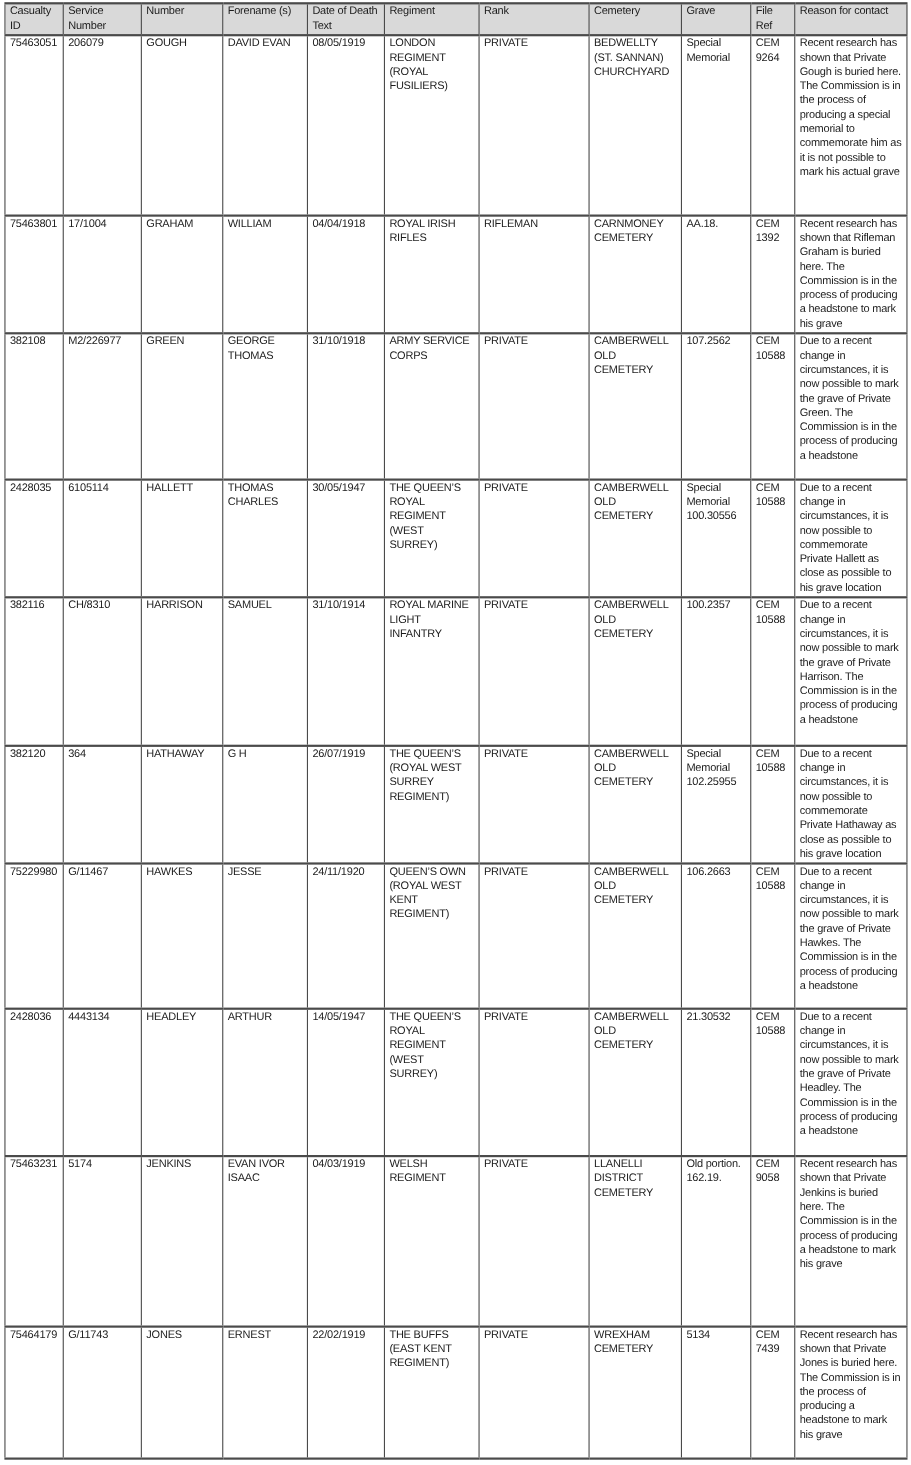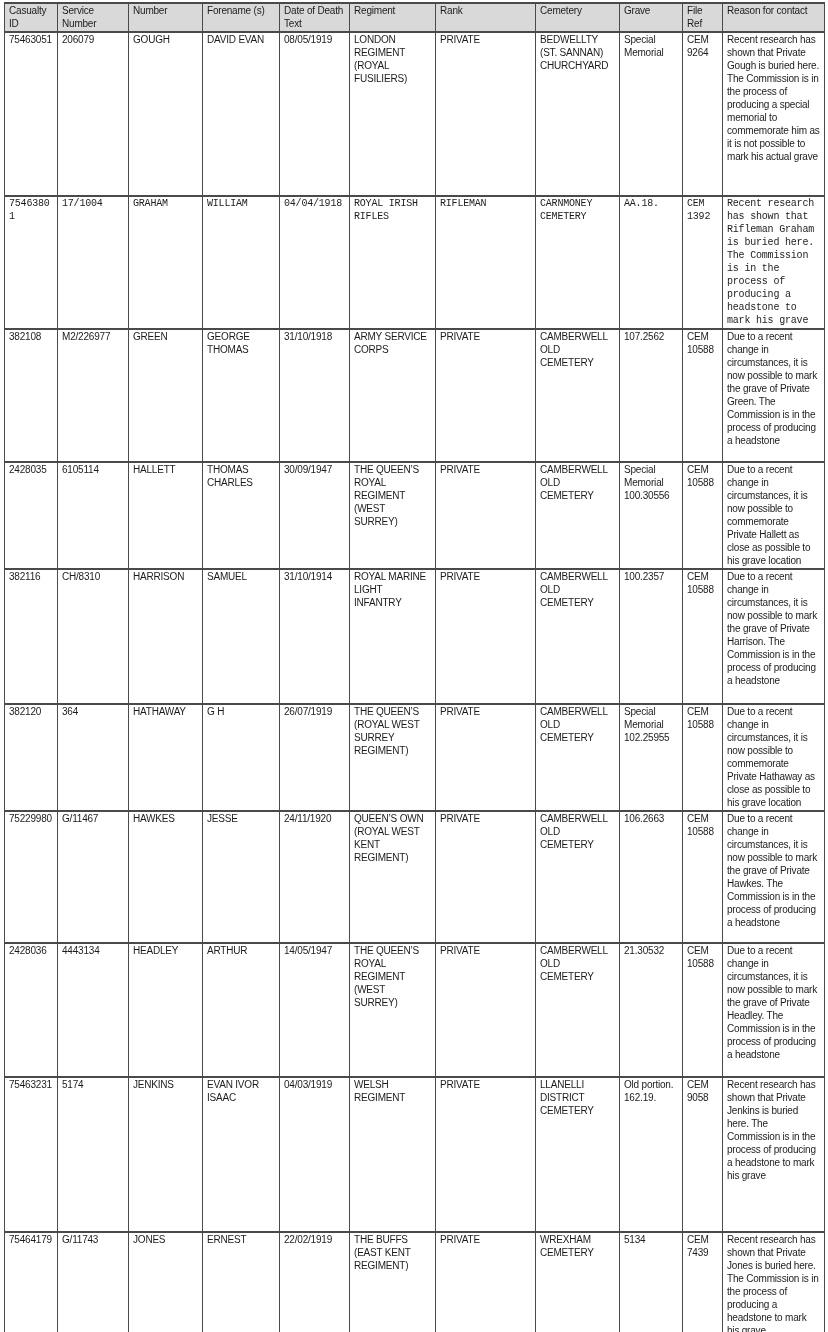--- a/index.html
+++ b/index.html
@@ -41,21 +41,21 @@
     color: var(--text-col);
     word-wrap: break-word;
     overflow-wrap: break-word;
   }
   table.casualty-table thead th {
     background: var(--header-bg);
     height: 28px;
   }
   
   tbody tr:nth-child(1)  { height: 164px; }
-  tbody tr:nth-child(2)  { height: 102px; font-family: Liberation Mono, monospace; }
+  tbody tr:nth-child(2)  { height: 102px; }
   tbody tr:nth-child(3)  { height: 133px; }
   tbody tr:nth-child(4)  { height: 107px; }
   tbody tr:nth-child(5)  { height: 135px; }
   tbody tr:nth-child(6)  { height: 106px; }
   tbody tr:nth-child(7)  { height: 132px; }
   tbody tr:nth-child(8)  { height: 134px; }
   tbody tr:nth-child(9)  { height: 155px; }
   tbody tr:nth-child(10) { height: 120px; margin-left: 39px; }
 </style>
 </head>
@@ -128,21 +128,21 @@
         <td>CAMBERWELL OLD CEMETERY</td>
         <td>107.2562</td>
         <td>CEM 10588</td>
         <td>Due to a recent change in circumstances, it is now possible to mark the grave of Private Green. The Commission is in the process of producing a headstone</td>
       </tr>
       <tr>
         <td>2428035</td>
         <td>6105114</td>
         <td>HALLETT</td>
         <td>THOMAS CHARLES</td>
-        <td>30/09/1947</td>
+        <td>30/05/1947</td>
         <td>THE QUEEN’S ROYAL REGIMENT (WEST SURREY)</td>
         <td>PRIVATE</td>
         <td>CAMBERWELL OLD CEMETERY</td>
         <td>Special Memorial 100.30556</td>
         <td>CEM 10588</td>
         <td>Due to a recent change in circumstances, it is now possible to commemorate Private Hallett as close as possible to his grave location</td>
       </tr>
       <tr>
         <td>382116</td>
         <td>CH/8310</td>

